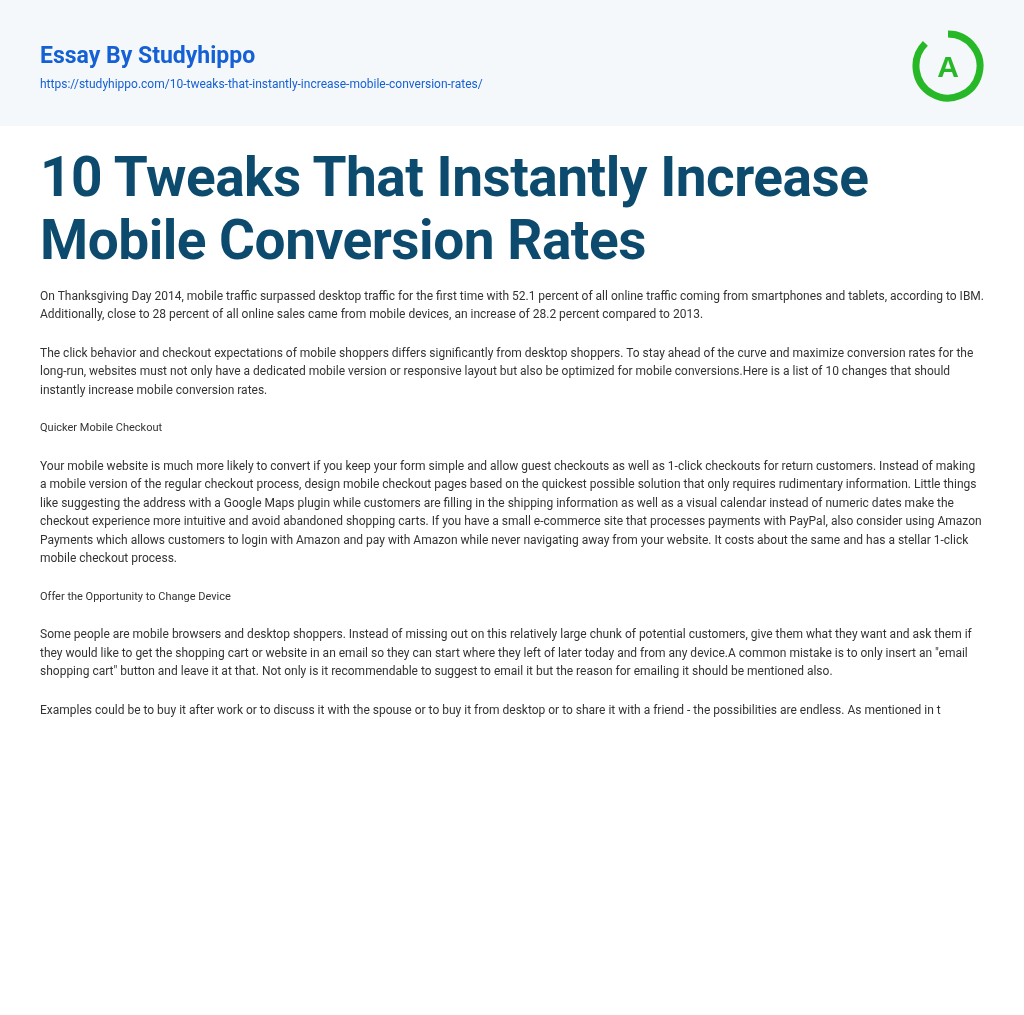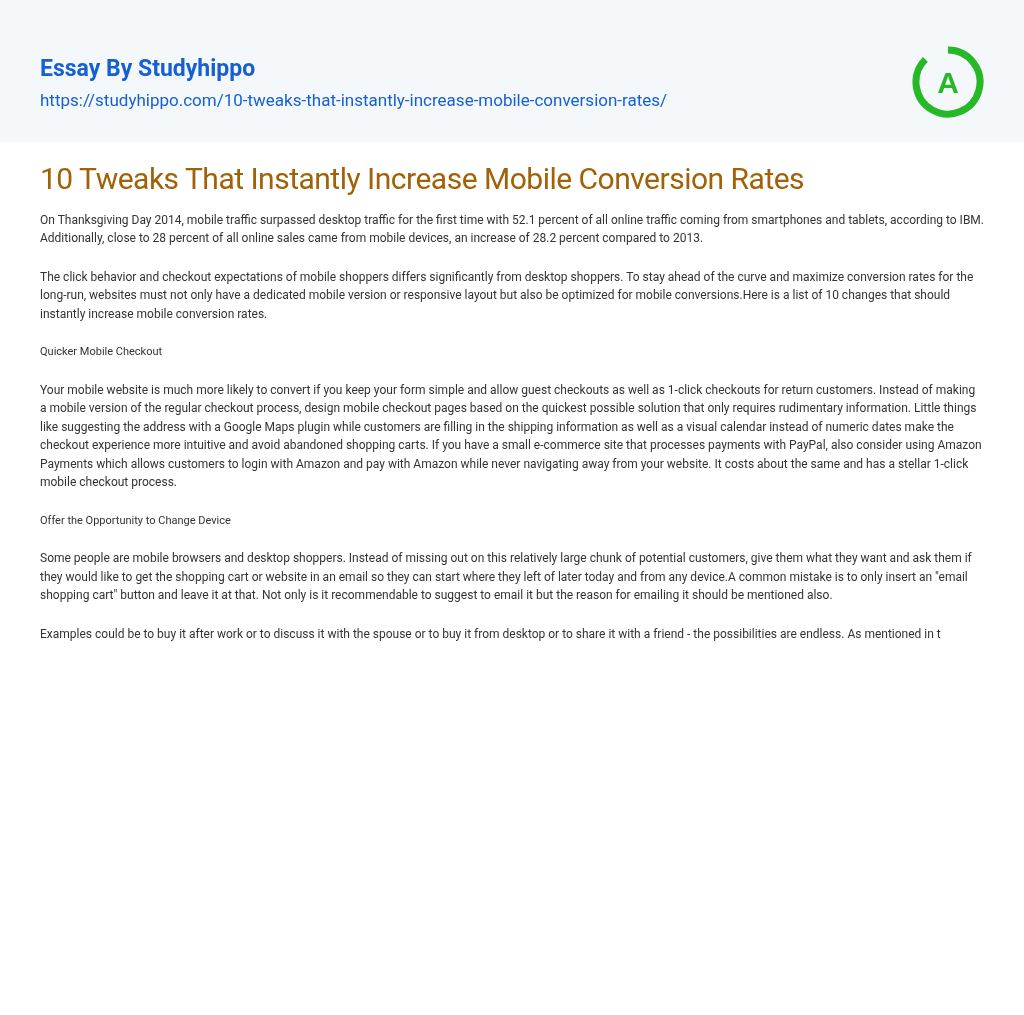--- a/index.html
+++ b/index.html
@@ -10,58 +10,58 @@
     body {
       width: 1024px;
       height: 1015px;
       background: #ffffff;
       font-family: -apple-system, BlinkMacSystemFont, "Segoe UI", Roboto, "Helvetica Neue", Arial, sans-serif;
       color: #1a1a1a;
       overflow: hidden;
     }
     .header {
       background: #f5f8fa;
-      padding: 46px 40px 24px 40px;
+      padding: 30px 40px 24px 40px;
       display: flex;
       justify-content: space-between;
       align-items: center;
     }
     .header-left {
       display: flex;
       flex-direction: column;
       gap: 8px;
     }
     .header-title {
       font-size: 23px;
       font-weight: 700;
       color: #1560d4;
     }
     .header-url {
-      font-size: 17px;
+      font-size: 12px;
       color: #1560d4;
       text-decoration: none;
     }
     .logo {
       width: 72px;
       height: 72px;
       position: relative;
       flex-shrink: 0;
     }
     .logo svg {
       width: 100%;
       height: 100%;
     }
     .content {
       padding: 20px 40px 40px 40px;
     }
     .article-title {
-      font-size: 30px;
-      font-weight: 400;
+      font-size: 55px;
+      font-weight: 700;
       line-height: 1.15;
-      color: #a16207;
+      color: #0c4a6e;
       margin-bottom: 14px;
       letter-spacing: -0.5px;
     }
     .paragraph {
       font-size: 12px;
       line-height: 1.55;
       color: #333333;
       margin-bottom: 20px;
     }
     .section-heading {

